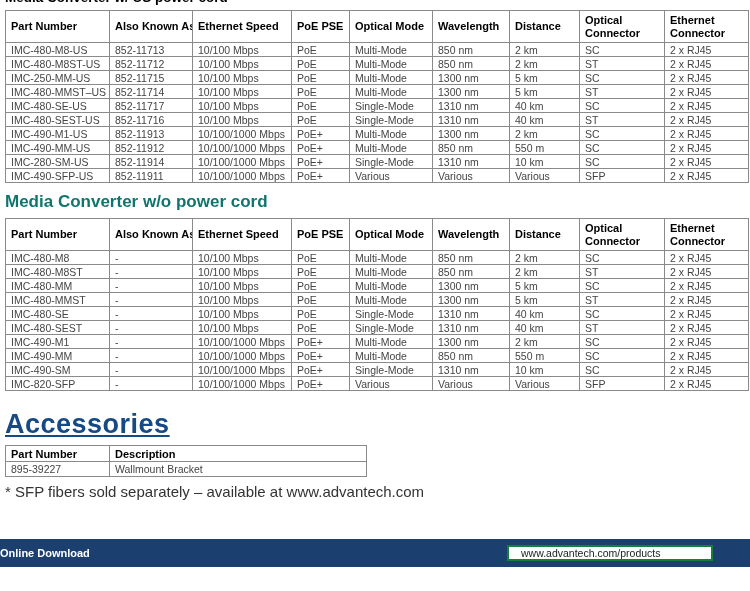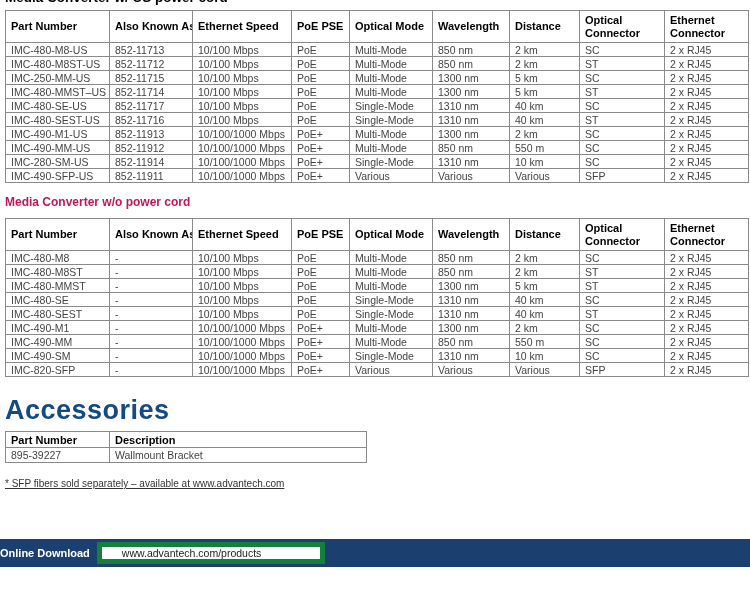--- a/index.html
+++ b/index.html
@@ -33,53 +33,53 @@
     height:29px;padding:1px 5px;line-height:13px;white-space:nowrap;
   }
   .cv-table th:nth-child(8),.cv-table th:nth-child(9){white-space:normal;margin-top:48px;}
   .cv-table td{
     font-size:10.5px;font-weight:normal;color:#444;
     height:13px;padding:0 5px;line-height:12px;white-space:nowrap;
   }
 
   
   .sec-title{
-    font-size:12px;font-weight:bold;color:#be185d;
+    font-size:17px;font-weight:bold;color:#0f766e;
     margin:11px 0 8px 0;line-height:16px;
   }
 
   
   .acc-title{
     font-size:27px;font-weight:bold;letter-spacing:0.5px;
-    margin:19px 0 7px 0;line-height:28px;
+    margin:19px 0 7px 0;line-height:28px;text-decoration:underline;
   }
   .acc-table{width:362px;border:1px solid #5a5a5a;}
   .acc-table th,.acc-table td{
     border:1px solid #8a8a8a;text-align:left;vertical-align:middle;
     padding:0 5px;white-space:nowrap;overflow:hidden;
   }
   .acc-table th{font-size:11px;font-weight:bold;color:#000;height:15px;}
   .acc-table td{font-size:10.5px;color:#444;height:14px;}
   .acc-table col:first-child{width:104px;}
 
-  .footnote{margin-top:14px;font-size:10px;color:#333;line-height:13px;text-decoration:underline;}
+  .footnote{margin-top:8px;font-size:15px;color:#333;line-height:13px;}
 
   
   .footer-band{
     position:absolute;left:0;right:0;bottom:24px;height:28px;
-    display:flex;align-items:center;justify-content:flex-start;
+    display:flex;align-items:center;justify-content:space-between;
   }
   .footer-label{
     color:#fff;font-size:11px;font-weight:bold;margin-right:7px;
     line-height:15px;white-space:nowrap;
   }
   .footer-urlbox{
-    width:178px;height:12px;background:#fff;border:5px solid #15803d;
+    width:178px;height:12px;background:#fff;border:2px solid #15803d;
     margin-right:37px;display:flex;align-items:center;
-    padding:0 20px;
+    padding:0 12px;
   }
   .footer-urlbox span{
     font-size:10.5px;color:#222;line-height:12px;white-space:nowrap;
   }
 </style>
 </head>
 <body>
 
 <div class="page">
 
@@ -270,20 +270,31 @@
           <td>-</td>
           <td>10/100 Mbps</td>
           <td>PoE</td>
           <td>Multi-Mode</td>
           <td>850 nm</td>
           <td>2 km</td>
           <td>ST</td>
           <td>2 x RJ45</td>
         </tr>
         <tr>
+          <td>IMC-480-MM</td>
+          <td>-</td>
+          <td>10/100 Mbps</td>
+          <td>PoE</td>
+          <td>Multi-Mode</td>
+          <td>1300 nm</td>
+          <td>5 km</td>
+          <td>SC</td>
+          <td>2 x RJ45</td>
+        </tr>
+        <tr>
           <td>IMC-480-MMST</td>
           <td>-</td>
           <td>10/100 Mbps</td>
           <td>PoE</td>
           <td>Multi-Mode</td>
           <td>1300 nm</td>
           <td>5 km</td>
           <td>ST</td>
           <td>2 x RJ45</td>
         </tr>

